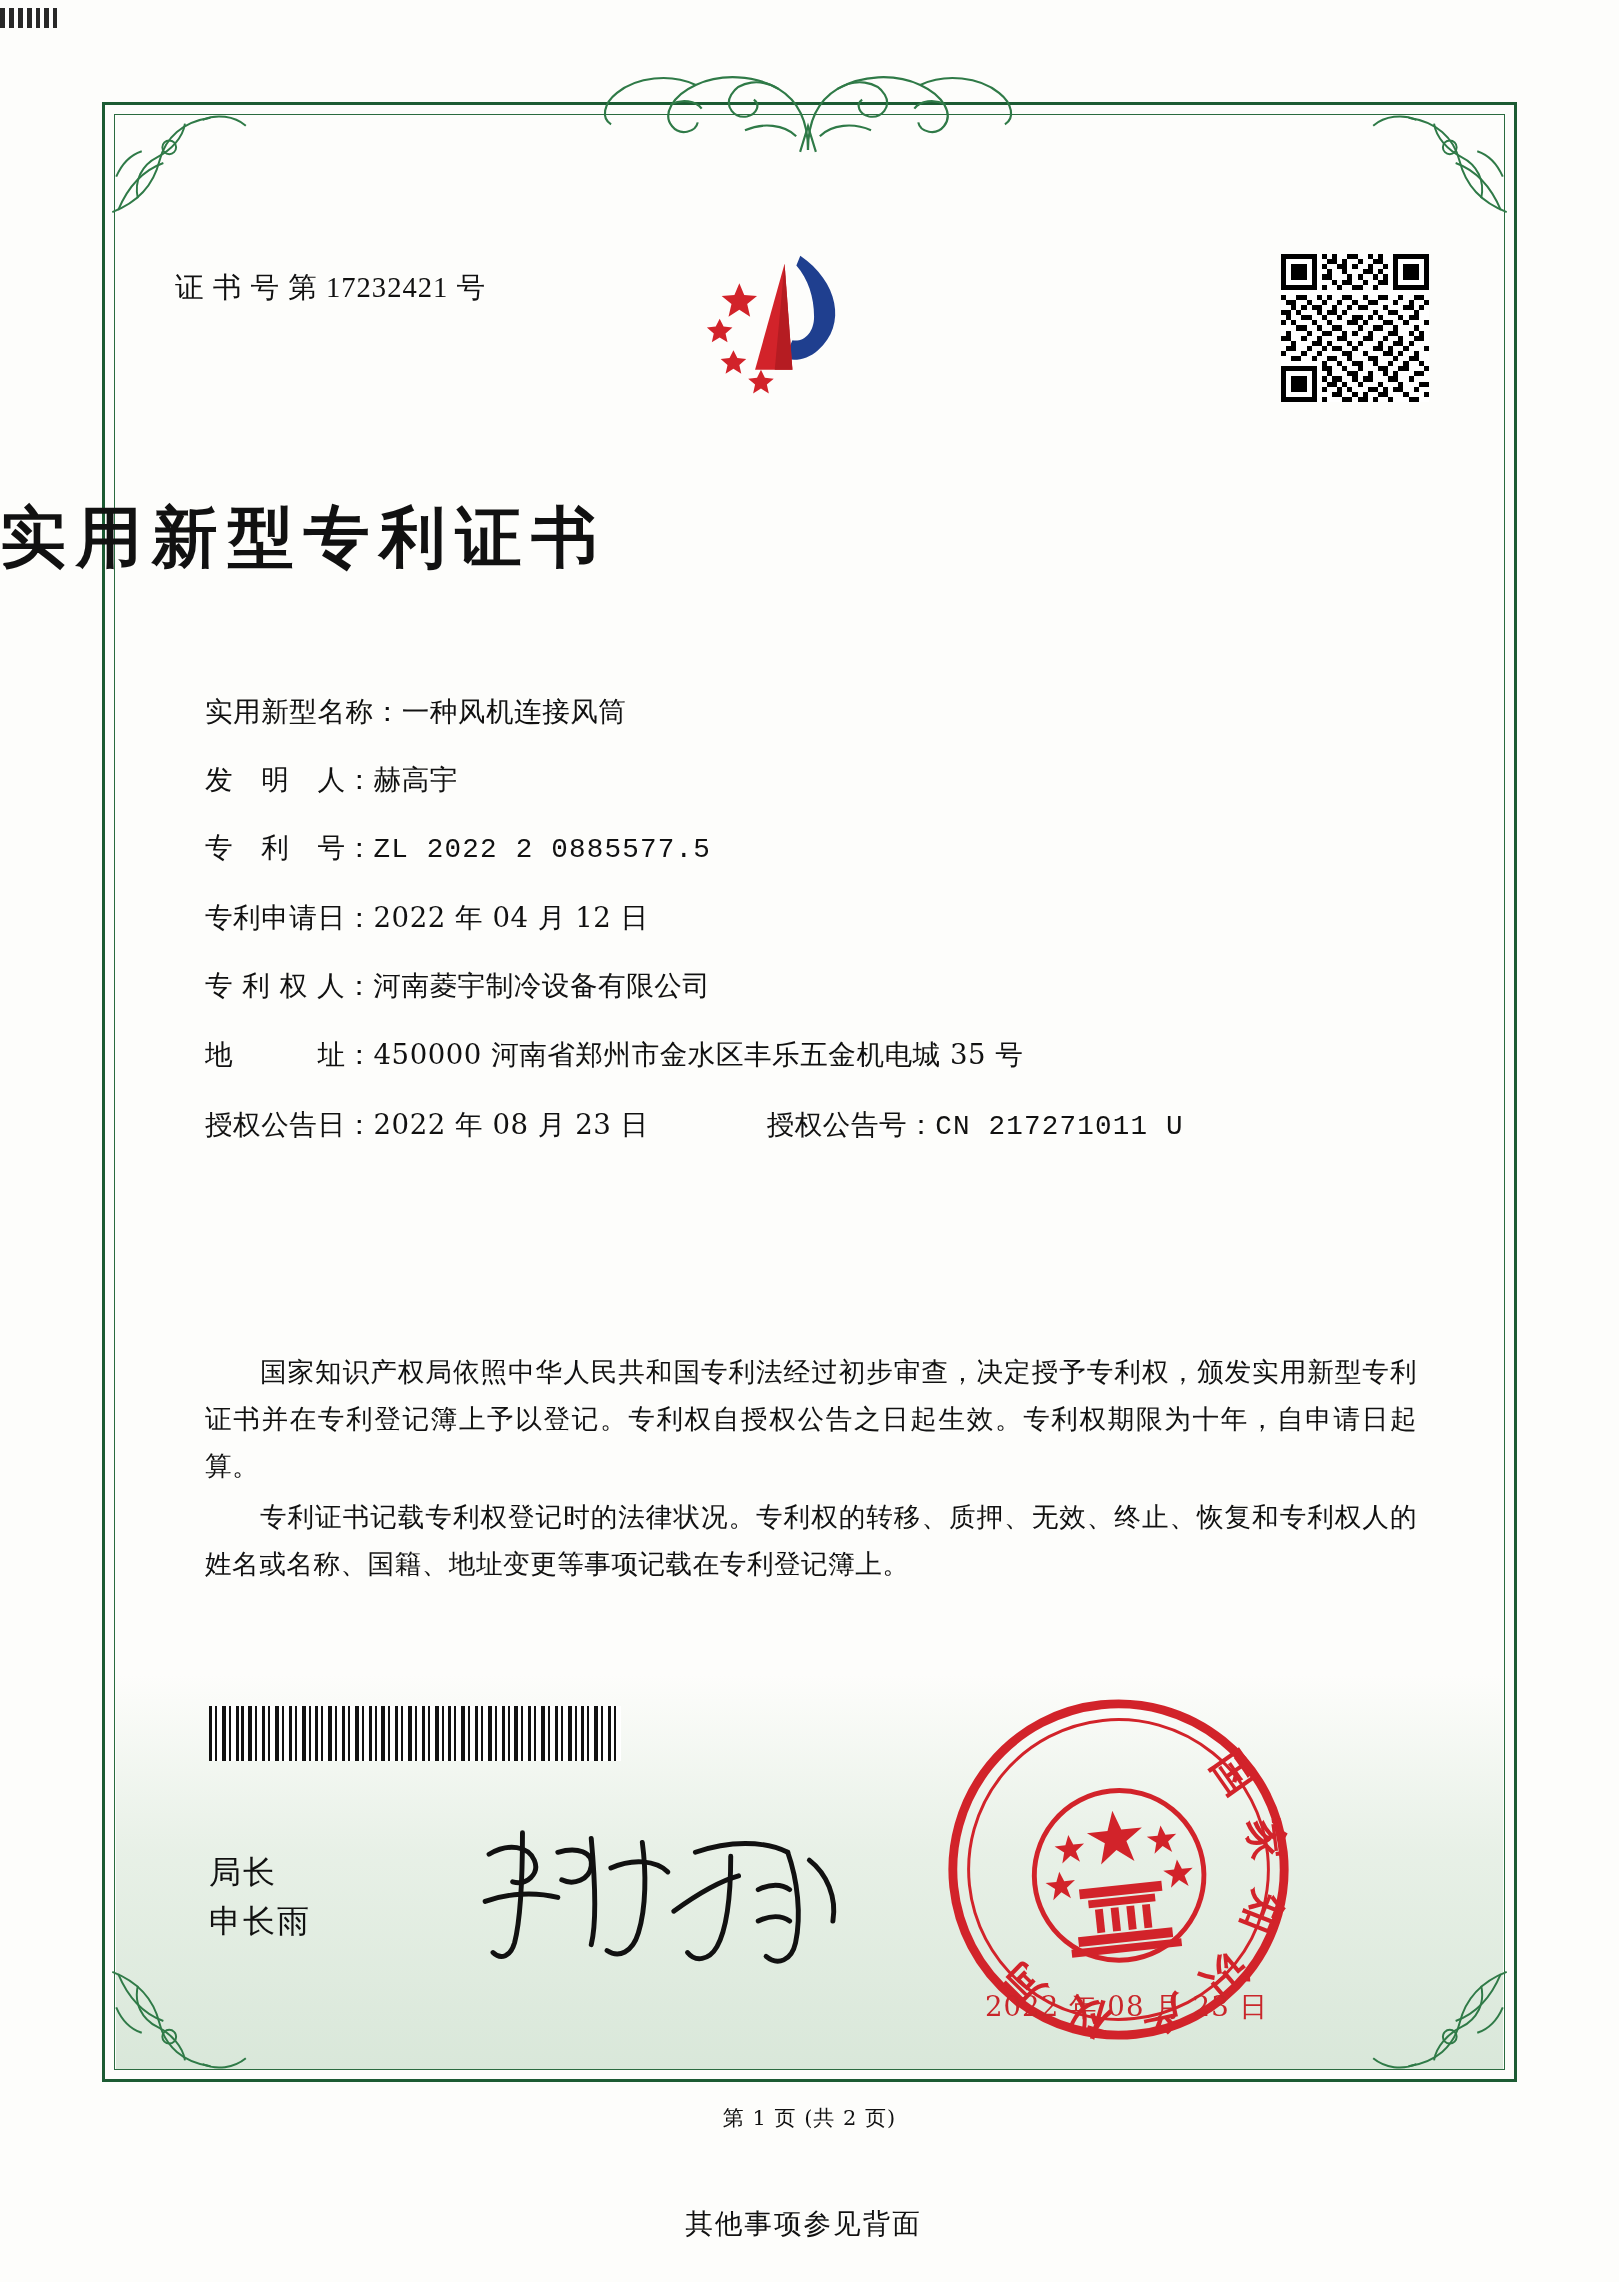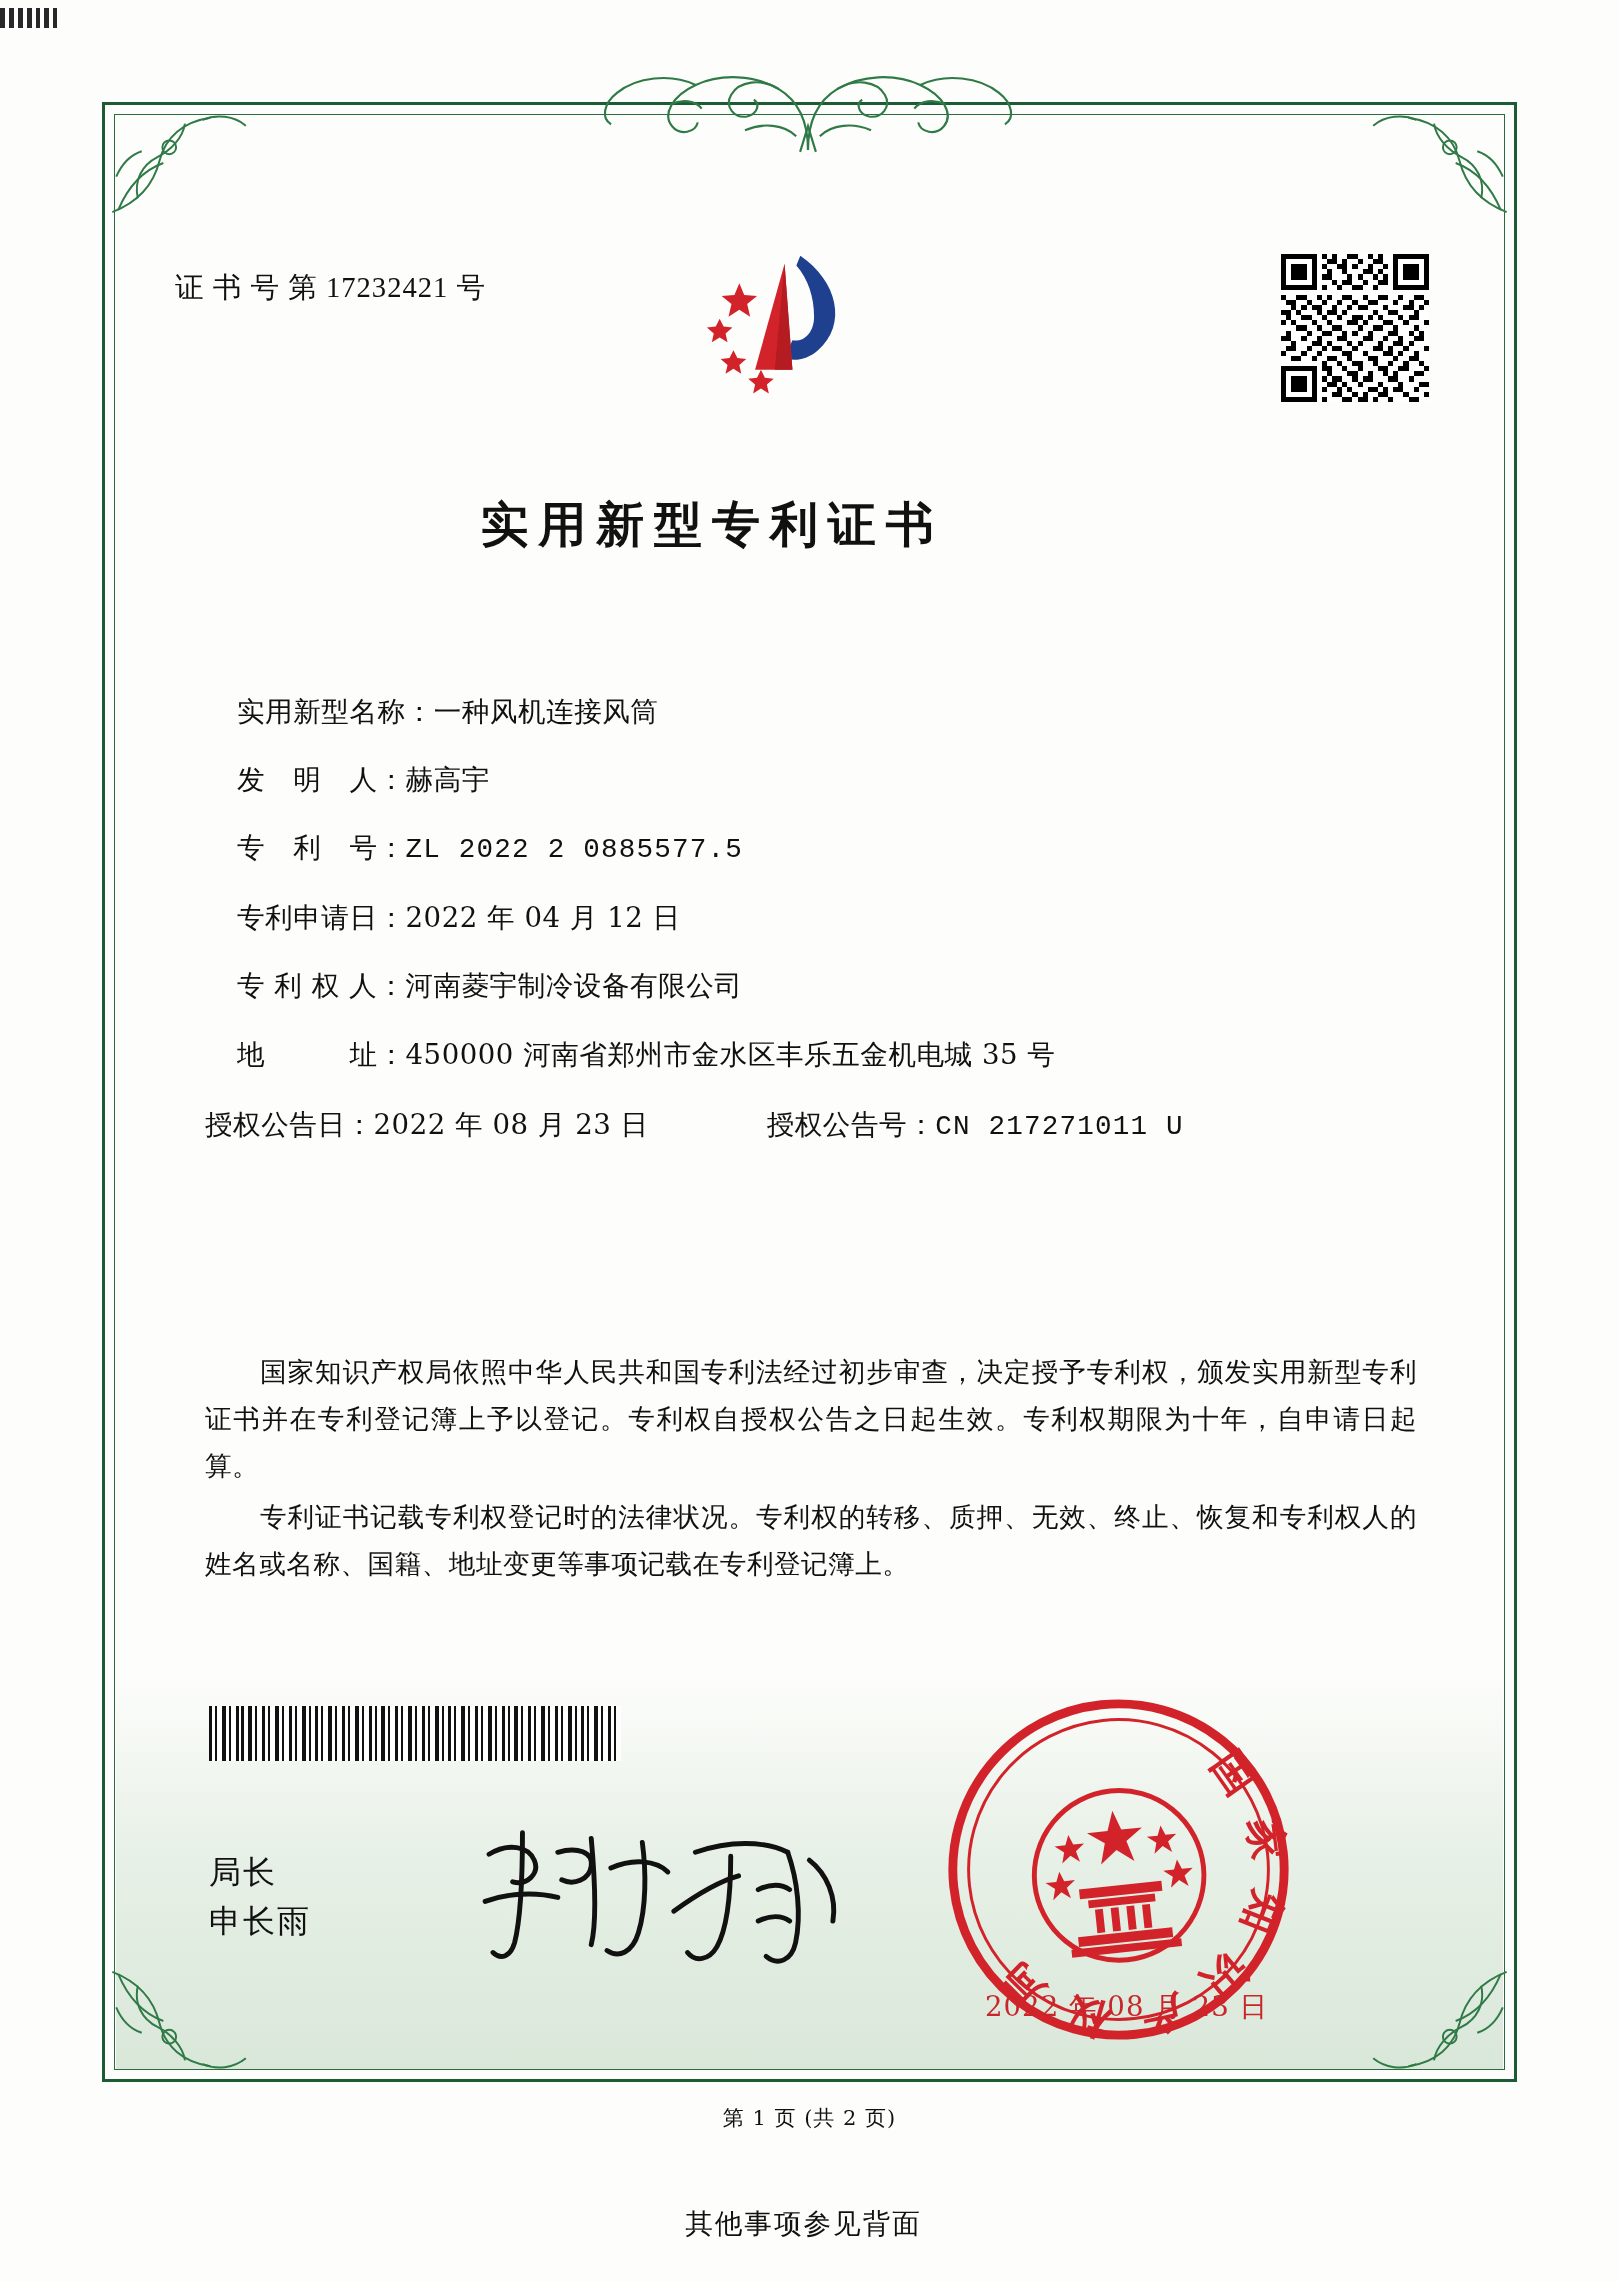--- a/index.html
+++ b/index.html
@@ -120,43 +120,41 @@
     height: 148px;
   }
   .qr svg { width: 100%; height: 100%; display: block; }
 
   
   .title {
     position: absolute;
     left: 0;
     top: 493px;
     width: 1424px;
-    text-align: center;
-    font-size: 48px;
+    font-size: 66px;
     font-weight: bold;
     letter-spacing: 9.9px;
     color: #111;
     font-family: "DejaVu Serif", serif;
   }
 
   
   .fields {
     position: absolute;
     left: 205px;
     top: 695px;
     width: 1221px;
   }
   .field-row {
     display: flex;
     align-items: baseline;
     margin-bottom: 35px;
     font-size: 27.6px;
     color: #111;
     line-height: 1.2;
-    margin-left: 32px;
   }
   .field-label {
     white-space: pre;
     font-family: "DejaVu Serif", serif;
     letter-spacing: 0.5px;
   }
   .field-value {
     font-family: "DejaVu Serif", serif;
     letter-spacing: 0.5px;
   }

